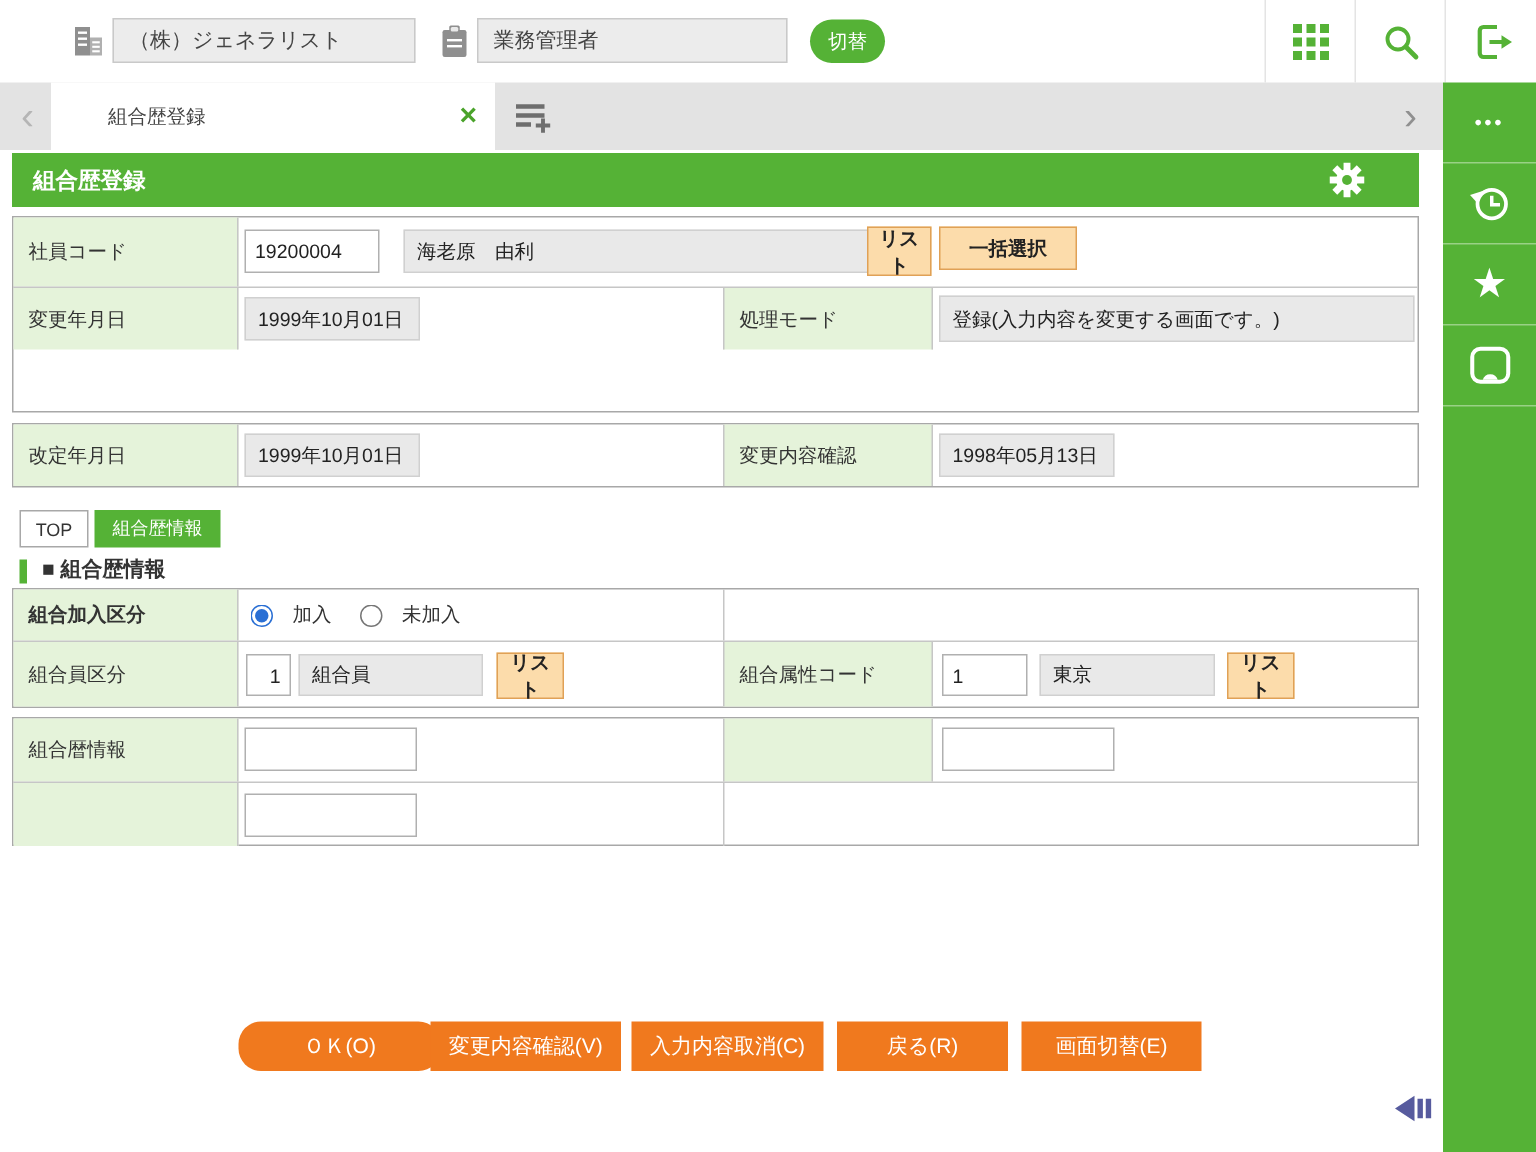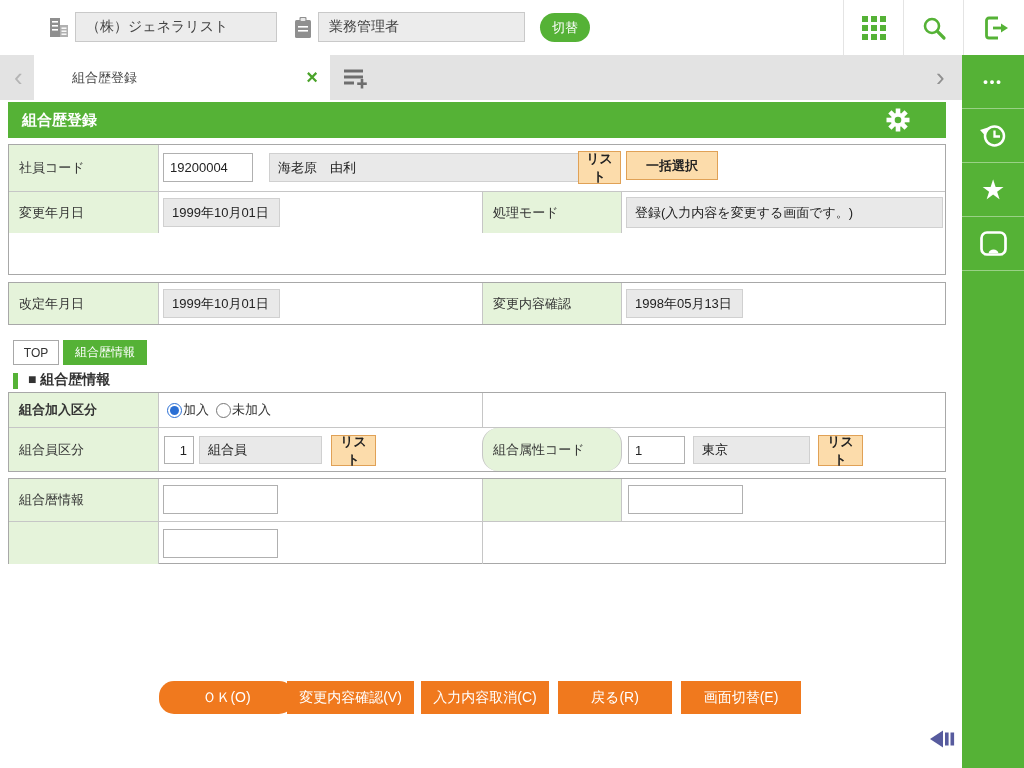--- a/index.html
+++ b/index.html
@@ -238,34 +238,34 @@
 
   <div class="subtab white" style="left:13px;top:240px;width:46px;">TOP</div>
   <div class="subtab green" style="left:63px;top:240px;width:84px;">組合歴情報</div>
 
   <div class="abs" style="left:13px;top:273px;width:5px;height:16px;background:var(--green);"></div>
   <div class="abs" style="left:28px;top:271px;font-size:14px;font-weight:bold;color:#333;">■ 組合歴情報</div>
 
   <div class="block" style="left:8px;top:292px;width:938px;height:80px;">
     <div class="row" style="height:34px;">
       <div class="cell-label" style="font-weight:bold;">組合加入区分</div>
-      <div class="abs flex-c" style="left:158px;top:0;height:34px;gap:1px;">
+      <div class="abs flex-c" style="left:158px;top:0;height:34px;gap:13px;">
         <input type="radio" name="join" checked="" class="radio" style="">
         <span style="font-size:13px;">加入</span>
         <input type="radio" name="join" class="radio" style="margin-left: 6px;">
         <span style="font-size:13px;">未加入</span>
       </div>
       <div class="vline" style="left:473px;"></div>
     </div>
     <div class="row" style="height:44px;">
       <div class="cell-label">組合員区分</div>
       <input class="inp" style="left: 155px; top: 8px; width: 30px; height: 28px; text-align: right;" value="1">
       <div class="ro" style="left:190px;top:8px;width:123px;height:28px;">組合員</div>
       <button class="lbtn" style="left:322px;top:7px;width:45px;height:31px;">リスト</button>
-      <div class="cell-label2" style="left:473px;width:140px;border-radius:16px;">組合属性コード</div>
+      <div class="cell-label2" style="left:473px;width:140px;">組合属性コード</div>
       <input class="inp" style="left: 619px; top: 8px; width: 57px; height: 28px;" value="1">
       <div class="ro" style="left:684px;top:8px;width:117px;height:28px;">東京</div>
       <button class="lbtn" style="left:809px;top:7px;width:45px;height:31px;">リスト</button>
     </div>
   </div>
 
   <div class="block" style="left:8px;top:378px;width:938px;height:86px;">
     <div class="row" style="height:42px;">
       <div class="cell-label">組合暦情報</div>
       <input class="inp" style="left: 154px; top: 6px; width: 115px; height: 29px;">

